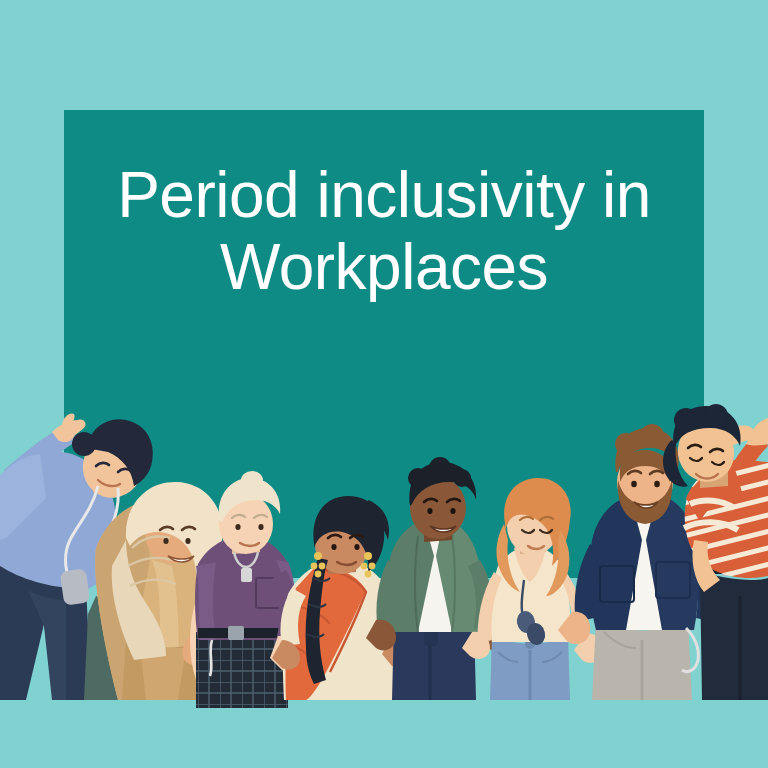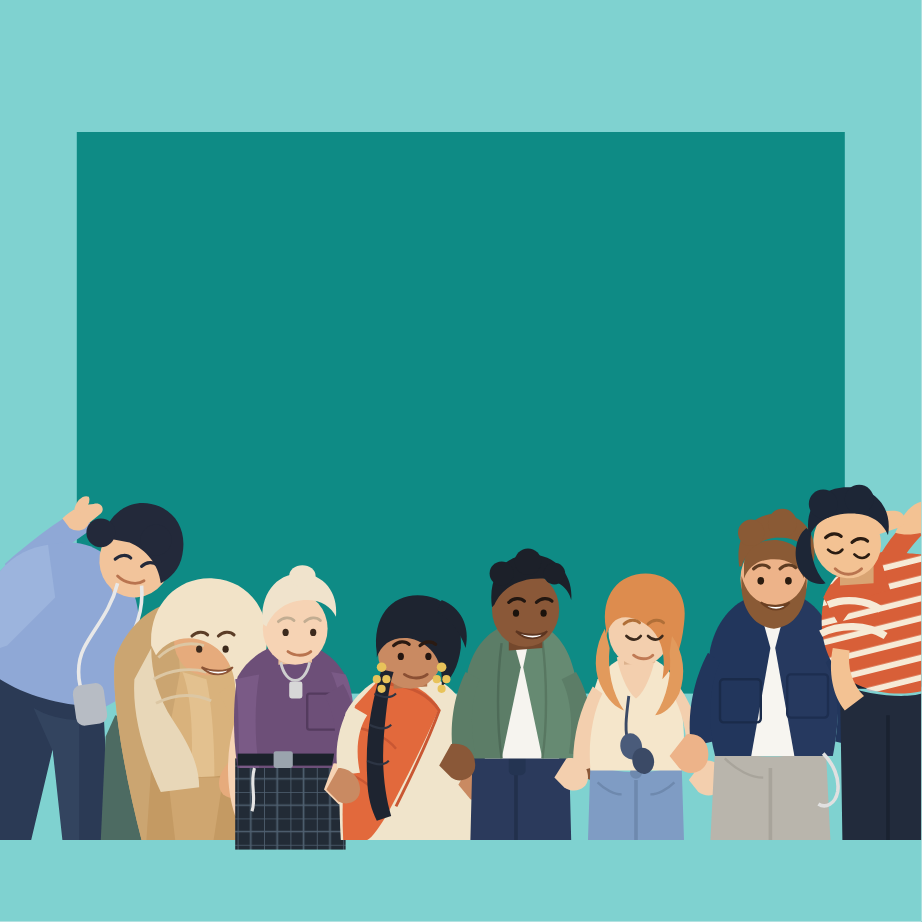--- a/index.html
+++ b/index.html
@@ -56,20 +56,22 @@
 </style>
 </head>
 <body>
 
 <div id="poster">
 
   <div id="bg-fill"></div>
 
   <div id="title-panel"></div>
 
+  <div id="title-text">Period inclusivity in
+Workplaces</div>
 
   <div id="people-layer">
     <svg width="768" height="768" viewBox="0 0 768 768" xmlns="http://www.w3.org/2000/svg">
       <defs>
         <clipPath id="frameClip">
             <rect x="0" y="0" width="768" height="768"></rect>
           </clipPath>
         <pattern id="plaid" width="22" height="22" patternUnits="userSpaceOnUse">
           <rect width="22" height="22" fill="#222b36"></rect>
           <path d="M0 0 H22 M0 11 H22 M0 0 V22 M11 0 V22" stroke="#4f6070" stroke-width="1.4" fill="none"></path>

